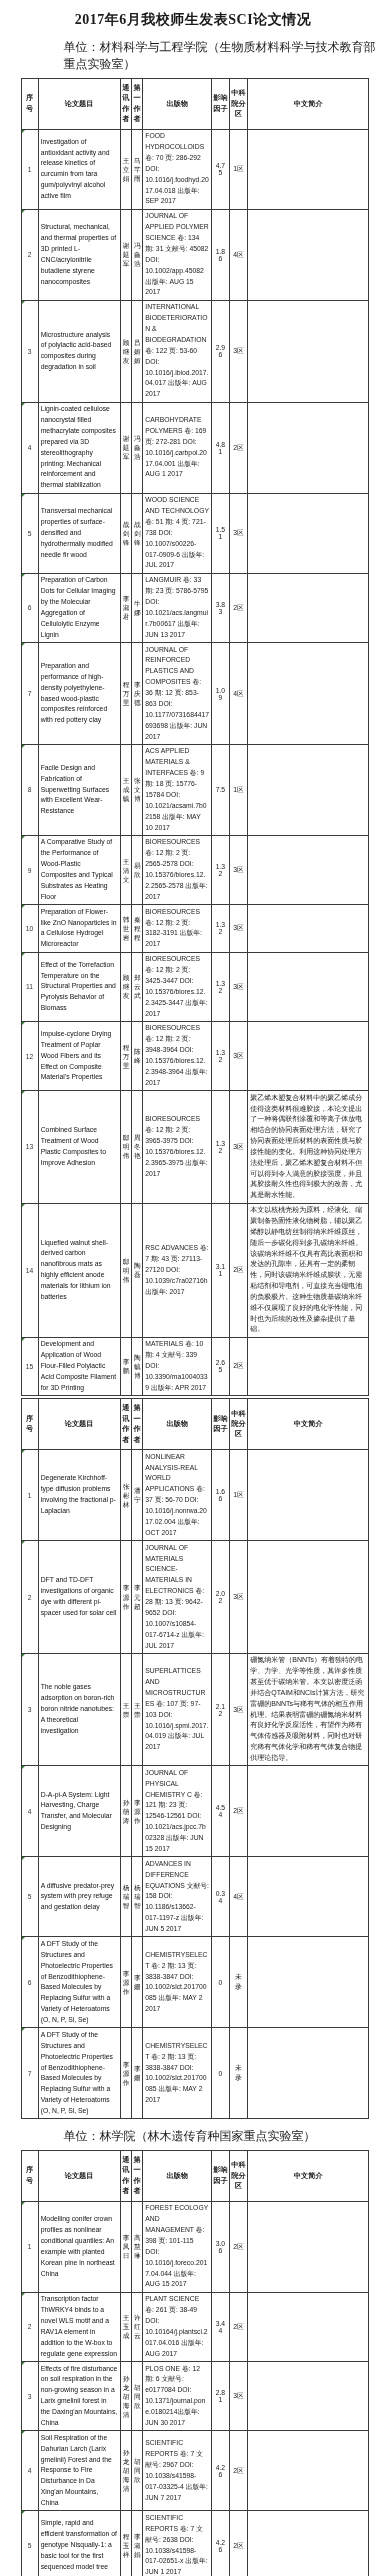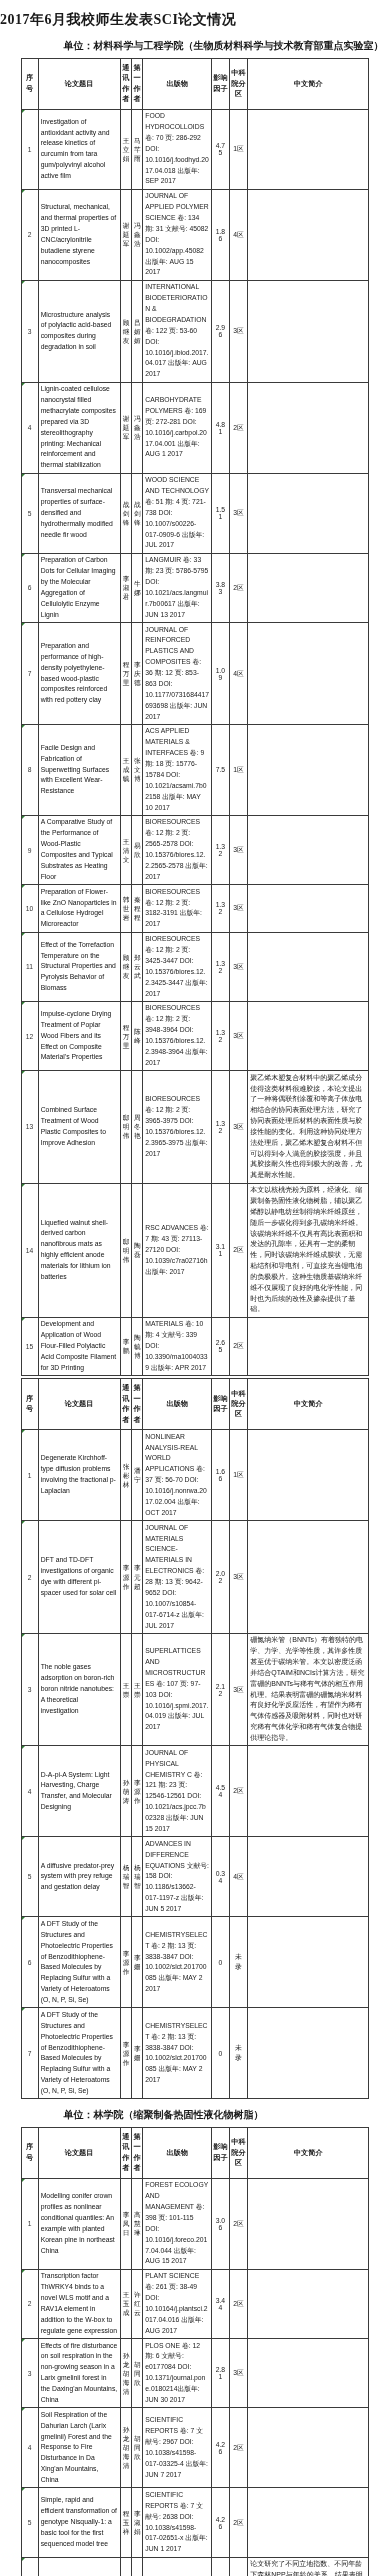--- a/index.html
+++ b/index.html
@@ -3,31 +3,31 @@
 <meta charset="utf-8">
 <style>
   html,body{margin:0;padding:0;background:#ffffff;}
   body{
     width:386px;
     font-family:"Liberation Sans","DejaVu Sans",sans-serif;
     color:#1a1a1a;
   }
   .page{width:386px;padding:7.2px 0 15.5px 0;}
   .doc-title{
-    text-align:left;
+    text-align:center;
     font-family:"Liberation Serif","DejaVu Serif",serif;
     font-weight:bold;
     font-size:14px;
     margin:4.1px 0 9.3px 0;
     letter-spacing:0.5px;
   }
   .unit-heading{
     font-family:"Liberation Serif","DejaVu Serif",serif;
-    font-weight:bold;
-    font-size:10px;
+    font-weight:normal;
+    font-size:12px;
     margin:8.2px 0 5.2px 19.6px;
     padding-left:44px;
   }
   table.papers{
     border-collapse:collapse;
     margin-left:20.6px;
     width:348px;
     table-layout:fixed;
     border:1px solid #2b2b2b;
   }
@@ -374,21 +374,21 @@
               <td class="cell-pub">CHEMISTRYSELECT 卷: 2 期: 13 页: 3838-3847 DOI: 10.1002/slct.201700085 出版年: MAY 2 2017</td>
               <td class="cell-if">0</td>
               <td class="cell-zone">未录</td>
               <td class="cell-intro"></td>
             </tr>
           </tbody>
     </table>
   </div>
 
   <div class="section">
-    <div class="unit-heading">单位：林学院（缩聚制备热固性液化物树脂）</div>
+    <div class="unit-heading">单位：林学院（林木遗传育种国家重点实验室）</div>
     <table class="papers">
       <colgroup>
         <col class="c-no">
             <col class="c-title">
             <col class="c-corr">
             <col class="c-first">
         <col class="c-pub">
             <col class="c-if">
             <col class="c-zone">
             <col class="c-intro">

